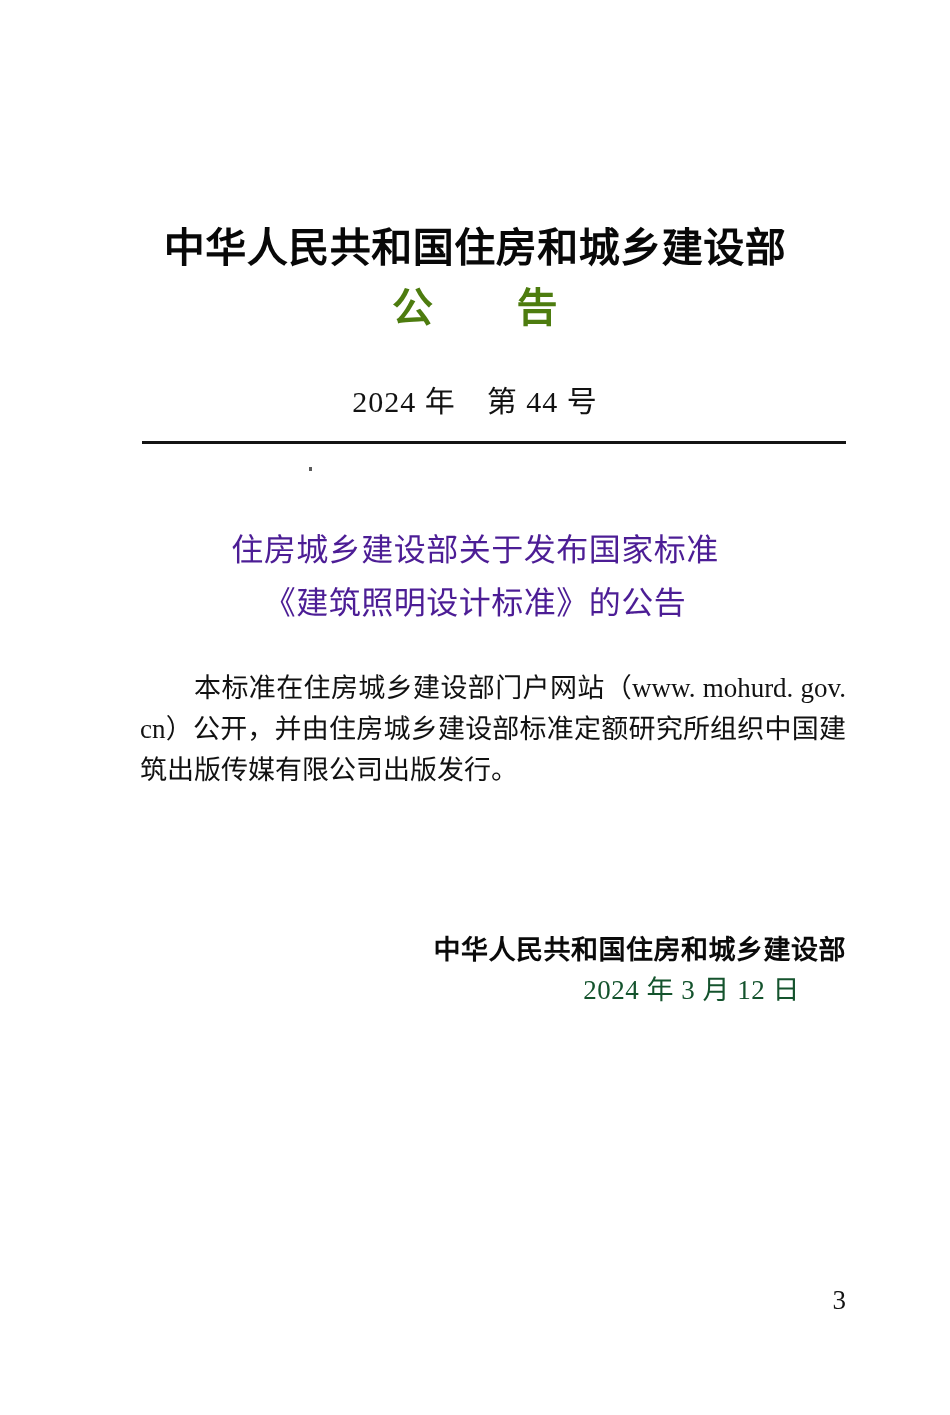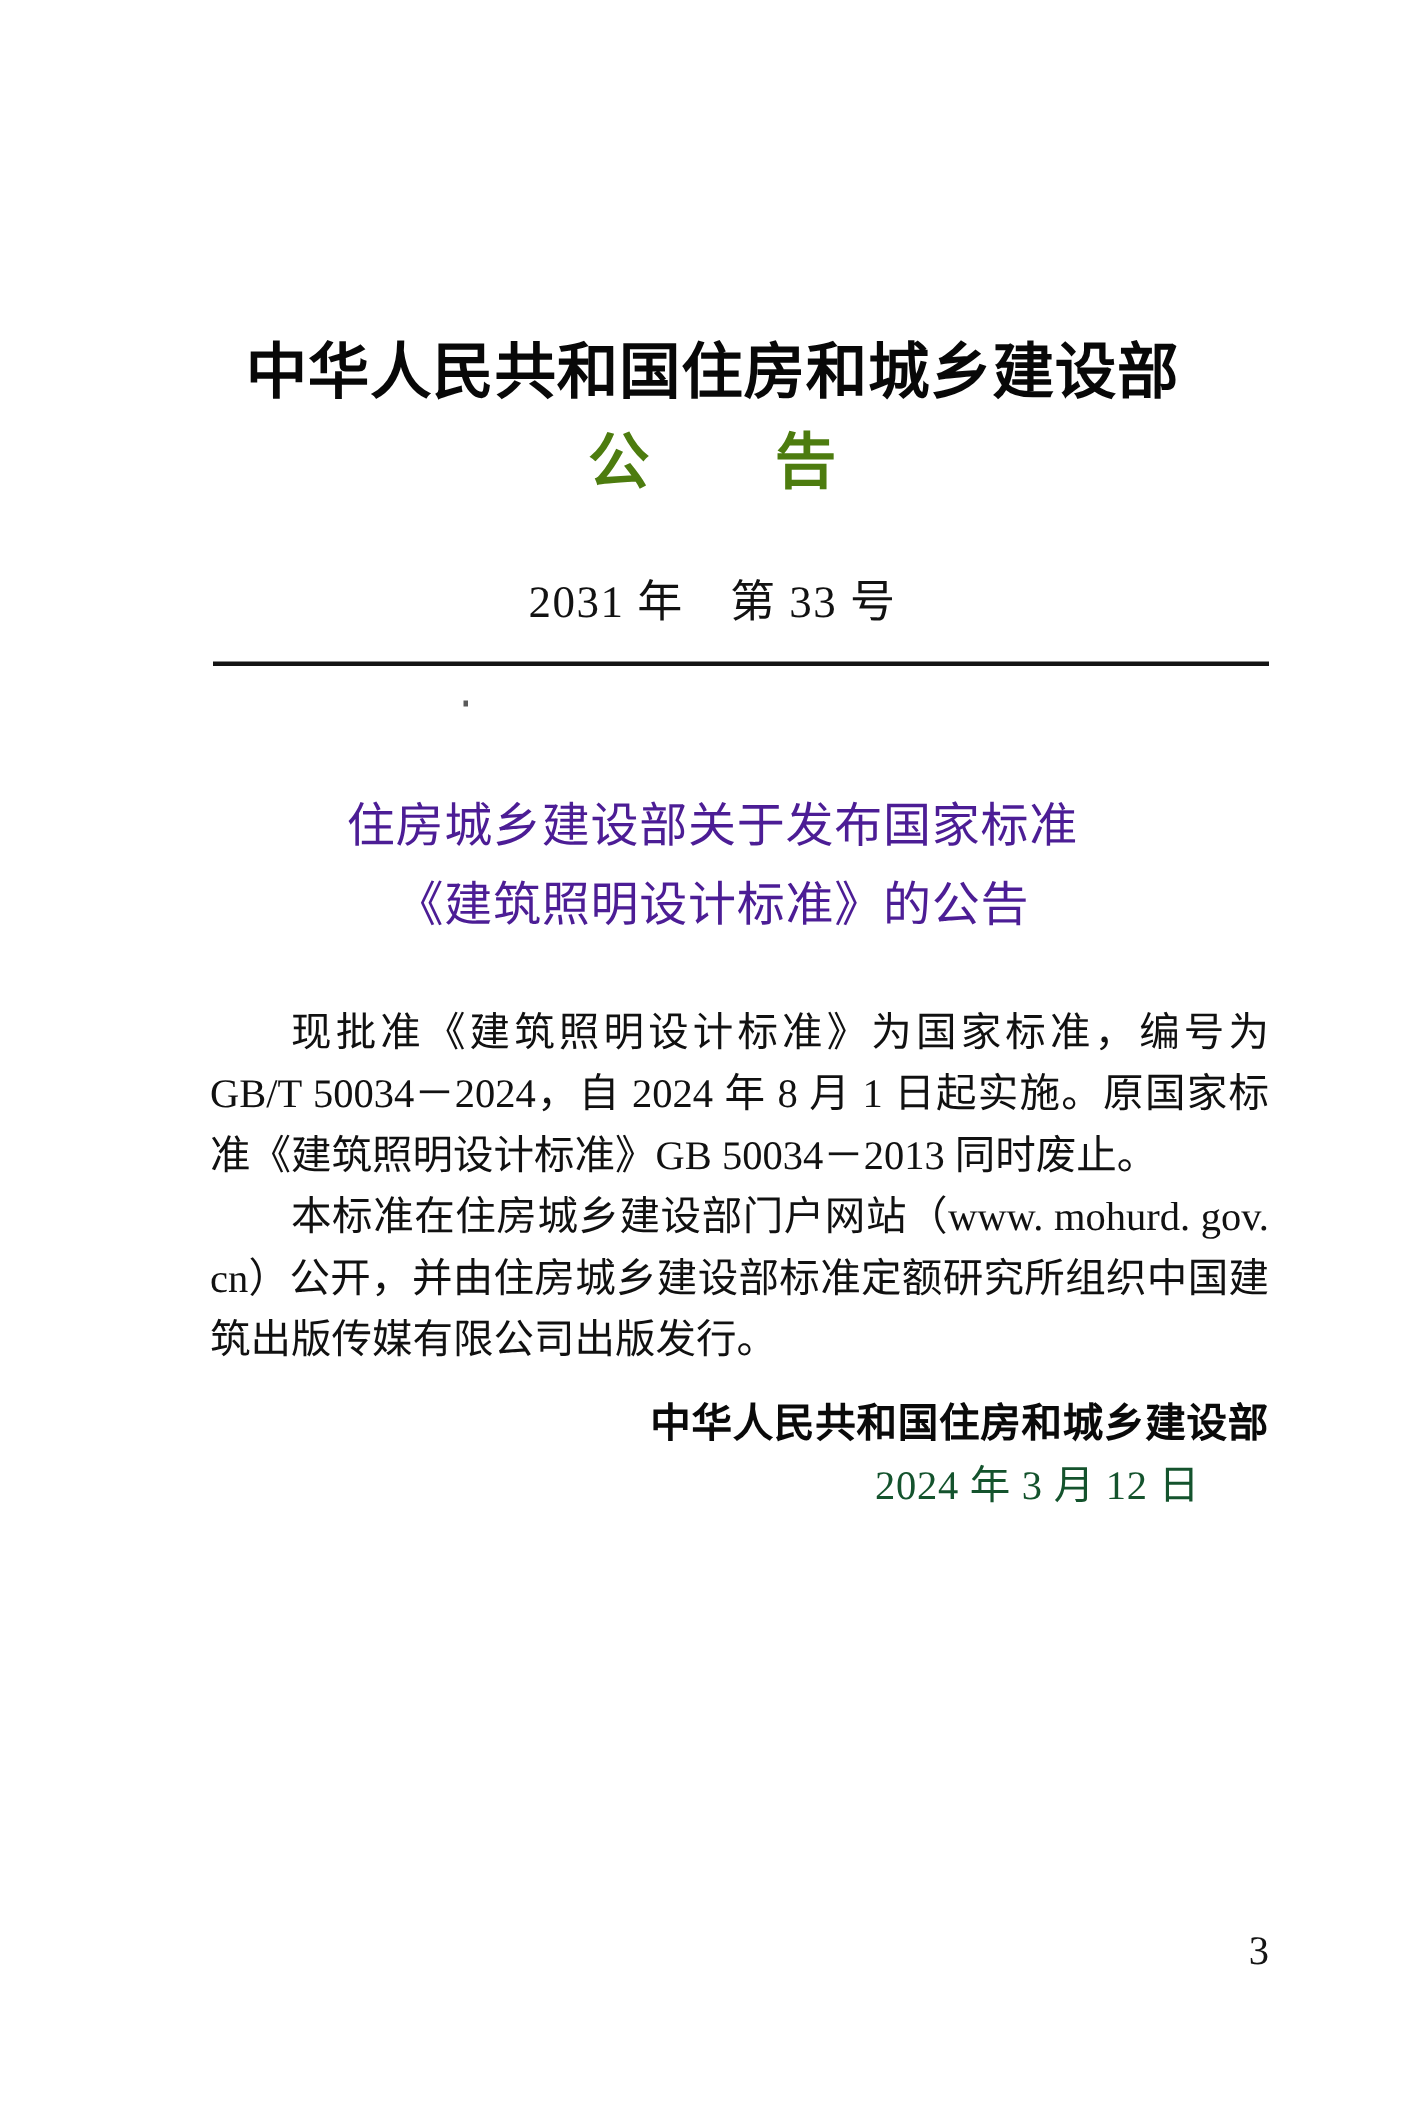--- a/index.html
+++ b/index.html
@@ -154,32 +154,31 @@
 </head>
 <body>
 
 <div class="page">
 
   <div class="masthead">
     <div class="masthead-title">中华人民共和国住房和城乡建设部</div>
     <div class="masthead-sub">公　　告</div>
   </div>
 
-  <div class="issue-line">2031 年　第 33 号</div>
+  <div class="issue-line">2024 年　第 44 号</div>
 
   <div class="divider"></div>
   <div class="speck"></div>
 
   <div class="heading">
     <div class="heading-line">住房城乡建设部关于发布国家标准</div>
     <div class="heading-line">《建筑照明设计标准》的公告</div>
   </div>
 
   <div class="body-block">
-    <p class="para">现批准《建筑照明设计标准》为国家标准，编号为 GB/T 50034－2024，自 2024 年 8 月 1 日起实施。原国家标准《建筑照明设计标准》GB 50034－2013 同时废止。</p>
     <p class="para">本标准在住房城乡建设部门户网站（www. mohurd. gov. cn）公开，并由住房城乡建设部标准定额研究所组织中国建筑出版传媒有限公司出版发行。</p>
   </div>
 
   <div class="signature">
     <div class="sign-org">中华人民共和国住房和城乡建设部</div>
     <div class="sign-date">2024 年 3 月 12 日</div>
   </div>
 
   <div class="folio">3</div>
 

